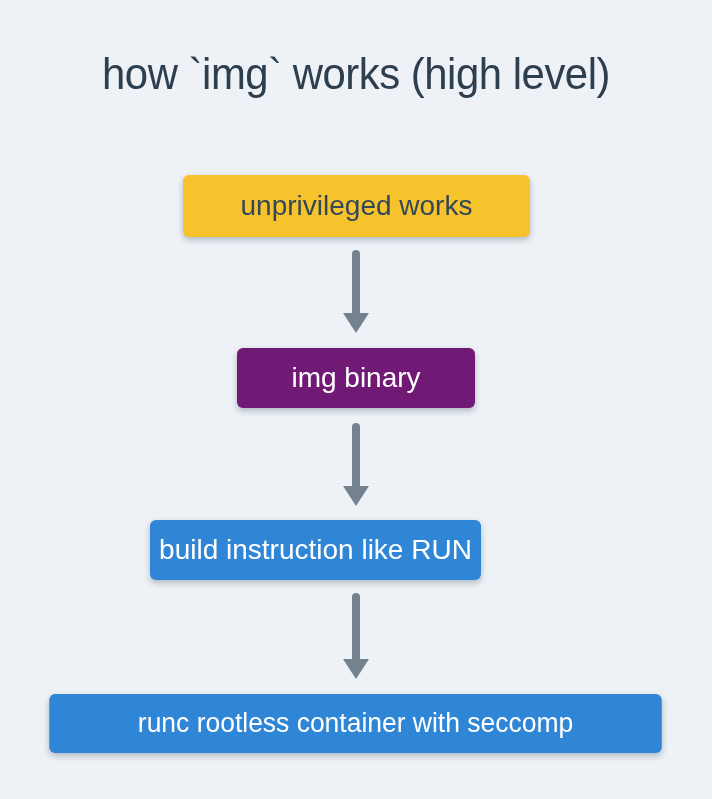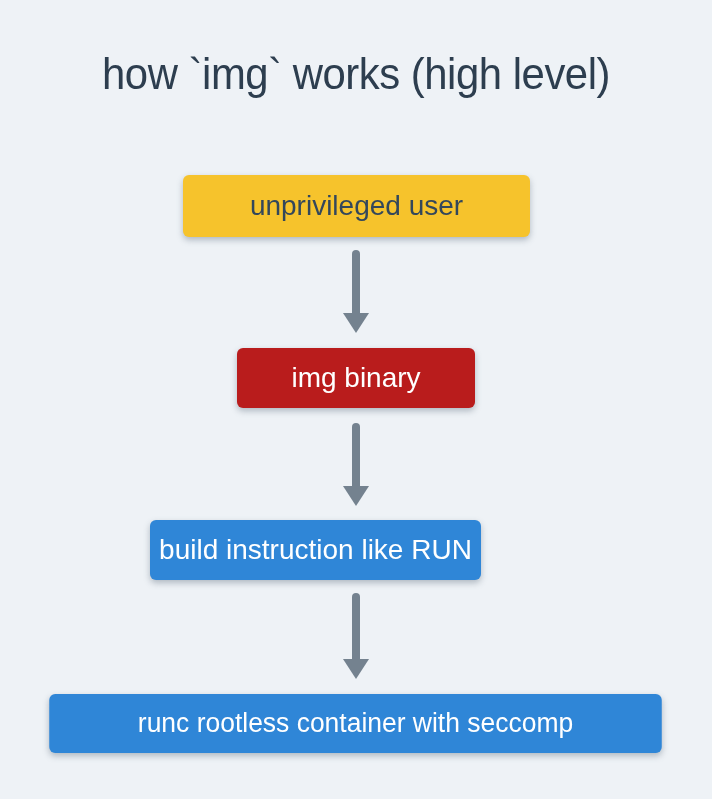--- a/index.html
+++ b/index.html
@@ -67,28 +67,28 @@
     border-top: 20px solid transparent; 
   }
 </style>
 </head>
 <body>
 
 <div id="canvas" style="background-color: rgb(238, 242, 246);">
 
   <h1 class="diagram-title" style="color: rgb(45, 62, 79);">how `img` works (high level)</h1>
 
-  <div class="node node-1" style="background-color: rgb(246, 195, 44); color: rgb(51, 71, 91);">unprivileged user</div>
+  <div class="node node-1" style="background-color: rgb(246, 195, 44); color: rgb(51, 71, 91);">unprivileged works</div>
 
   <div class="arrow arrow-1">
     <div class="arrow-shaft" style="background-color: rgb(116, 130, 143);"></div>
     <div class="arrow-head" style="border-top-color: rgb(116, 130, 143);"></div>
   </div>
 
-  <div class="node node-2" style="background-color: #b91c1c; color: rgb(255, 255, 255);">img binary</div>
+  <div class="node node-2" style="background-color: #701a75; color: rgb(255, 255, 255);">img binary</div>
 
   <div class="arrow arrow-2">
     <div class="arrow-shaft" style="background-color: rgb(116, 130, 143);"></div>
     <div class="arrow-head" style="border-top-color: rgb(116, 130, 143);"></div>
   </div>
 
   <div class="node node-3" style="background-color: rgb(47, 134, 215); color: rgb(255, 255, 255);">build instruction like RUN</div>
 
   <div class="arrow arrow-3">
     <div class="arrow-shaft" style="background-color: rgb(116, 130, 143);"></div>

